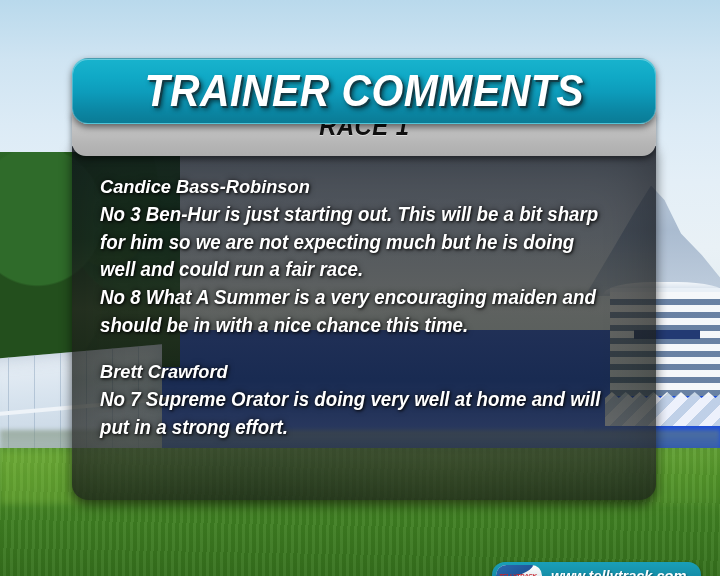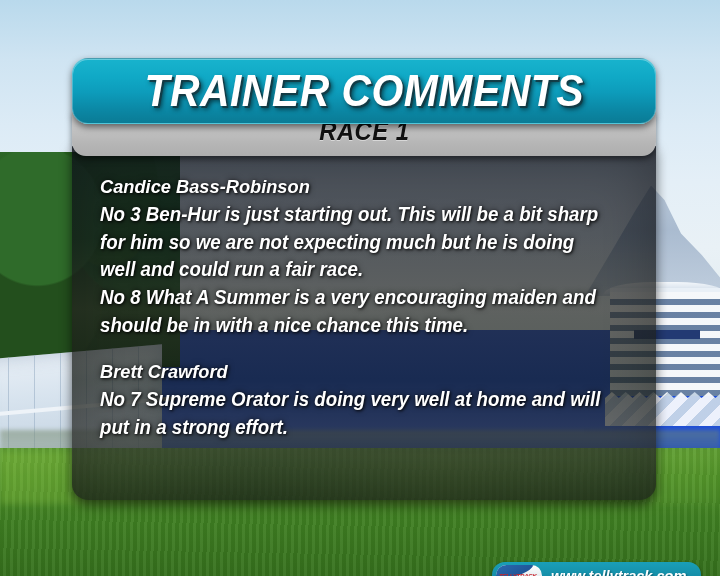--- a/index.html
+++ b/index.html
@@ -142,21 +142,21 @@
   }
 
   .card-subheader {
     position:relative;
     margin-top:-12px;
     height:44px;
     border-radius:0 0 14px 14px;
     background:linear-gradient(to bottom,
       #d3d3d3 0%, #c6c6c6 30%, #b6b6b6 70%, #aeaeae 100%);
     box-shadow:0 3px 6px rgba(0,0,0,.5);
-    display:flex; align-items:center; justify-content:center;
+    display:flex; align-items:flex-start; justify-content:center;
     padding-bottom:5px;
     z-index:2;
   }
   .card-subtitle {
     color:#111111;
     font-size:25px;
     font-weight:bold;
     font-style:italic;
     transform:scaleX(.95);
     letter-spacing:.5px;

